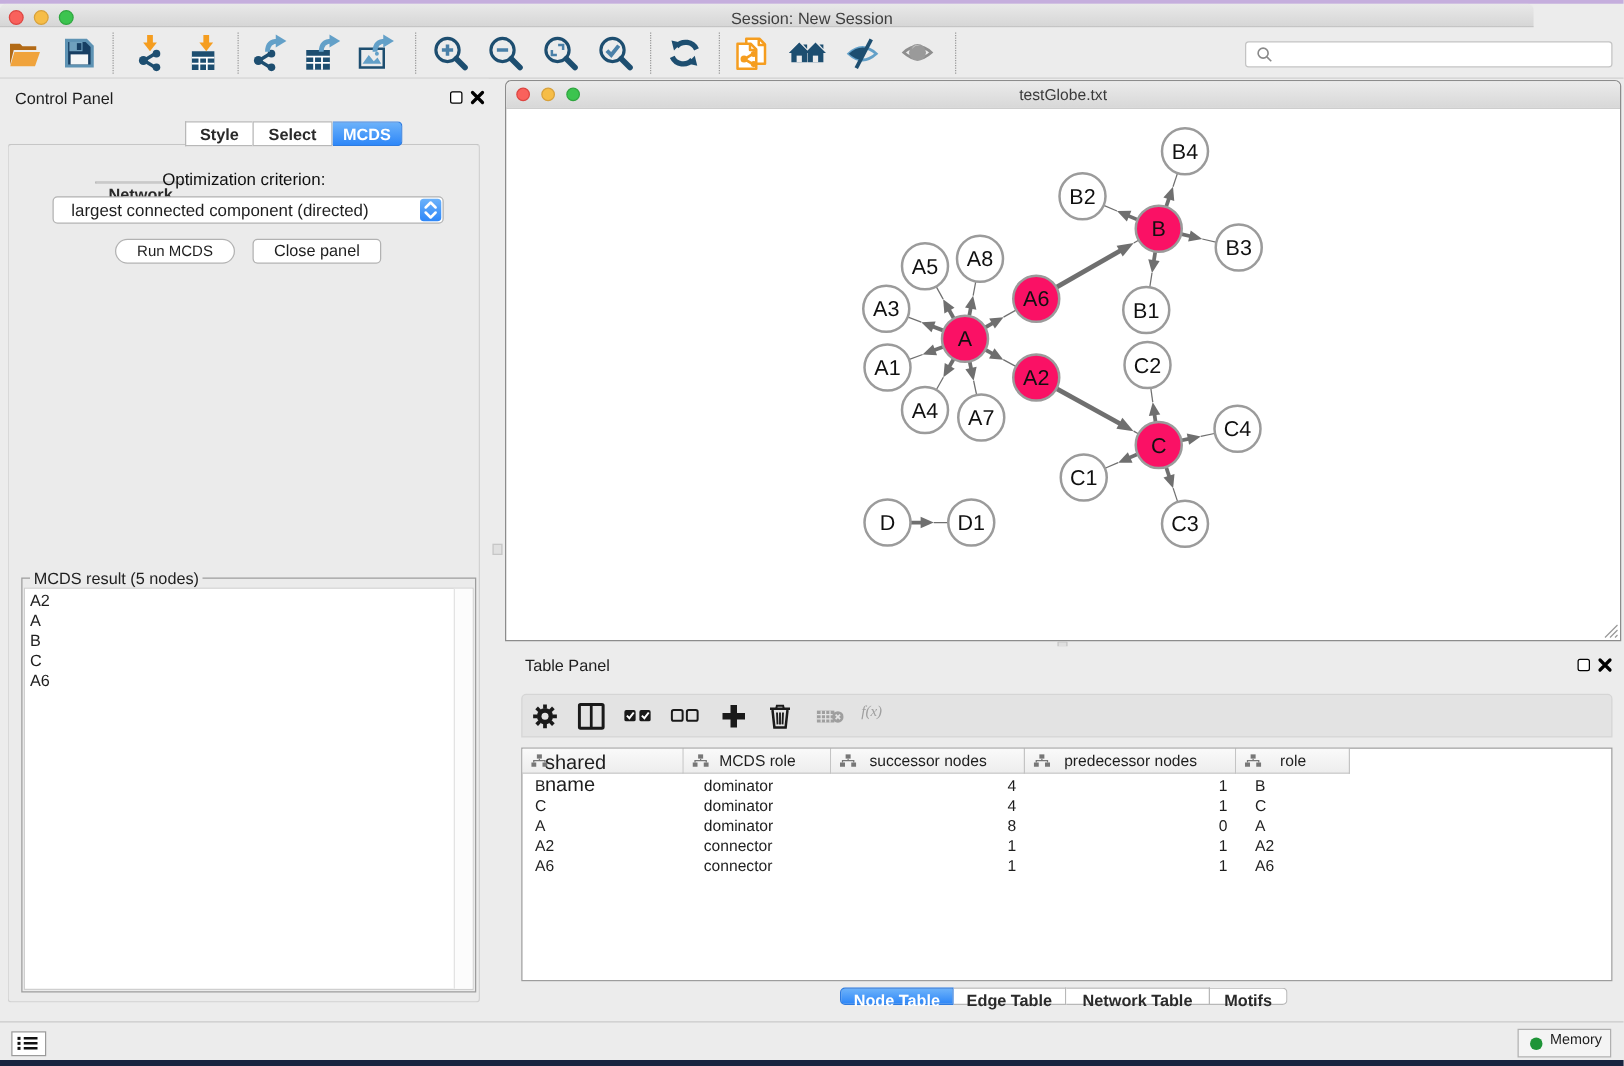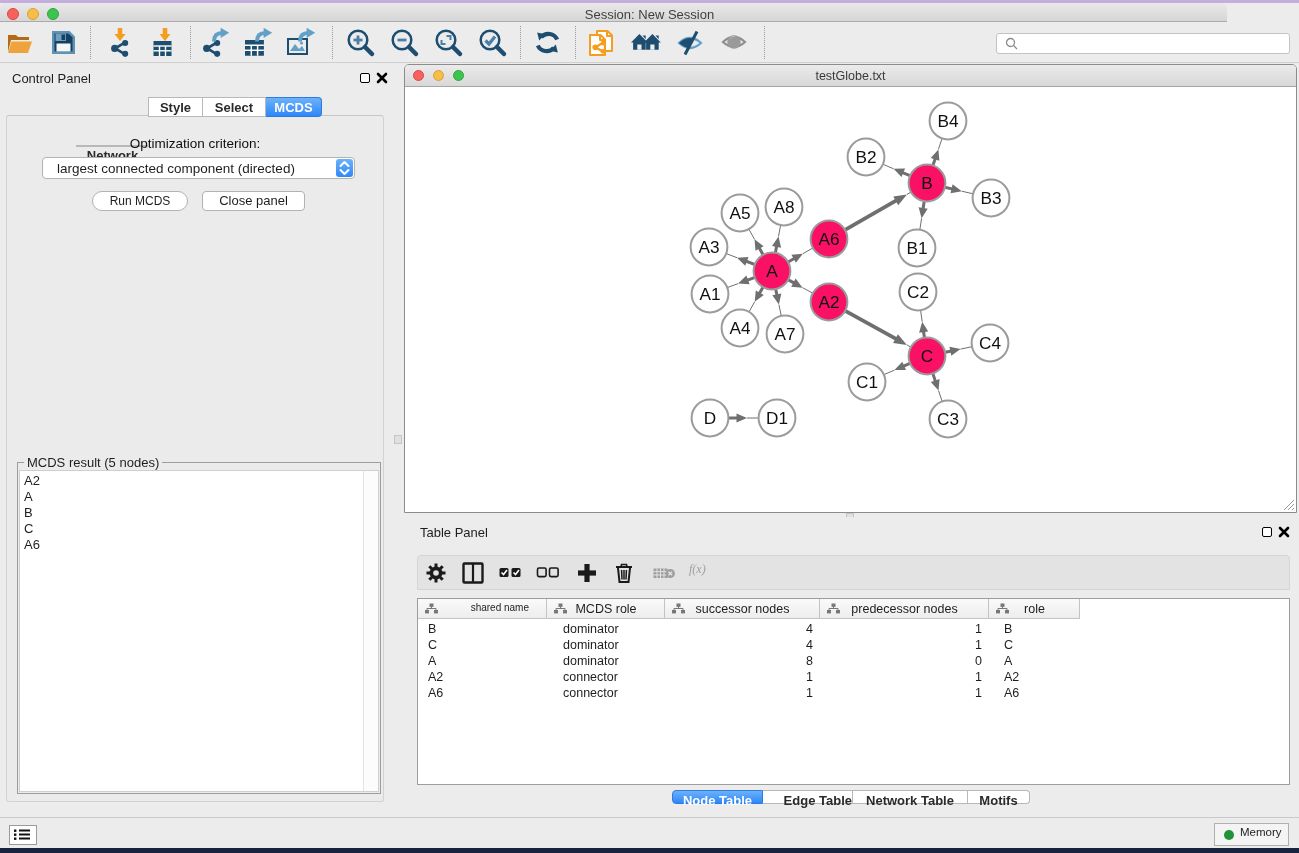--- a/index.html
+++ b/index.html
@@ -427,21 +427,21 @@
 <svg class="abs" style="left:7px;top:4px;" width="13" height="12">
           <g fill="#777">
             <rect x="4.5" y="0.5" width="4" height="3.4"></rect>
             <rect x="0" y="7" width="4" height="3.4"></rect>
             <rect x="9" y="7" width="4" height="3.4"></rect>
           </g>
           <g stroke="#777" stroke-width="1" fill="none">
             <path d="M6.5 4 L6.5 5.5 M2 7 L2 5.5 L11 5.5 L11 7"></path>
           </g>
         </svg>
-<div class="abs" style="left:18px;top:3px;width:93px;text-align:right;font-size:10px;color:#1e1e1e;">shared name</div>
+<div class="abs" style="left:18px;top:3px;width:93px;text-align:left;font-size:16px;color:#1e1e1e;">shared name</div>
 </div>
 <div class="abs" style="left:129px;top:0;width:118px;height:20px;background:linear-gradient(#fafafa,#ededed);border-right:1px solid #c4c4c4;border-bottom:1px solid #c4c4c4;">
 <svg class="abs" style="left:7px;top:4px;" width="13" height="12">
           <g fill="#777">
             <rect x="4.5" y="0.5" width="4" height="3.4"></rect>
             <rect x="0" y="7" width="4" height="3.4"></rect>
             <rect x="9" y="7" width="4" height="3.4"></rect>
           </g>
           <g stroke="#777" stroke-width="1" fill="none">
             <path d="M6.5 4 L6.5 5.5 M2 7 L2 5.5 L11 5.5 L11 7"></path>
@@ -520,21 +520,21 @@
 <div class="abs" style="left:10px;top:1px;">A6</div>
 <div class="abs" style="left:145px;top:1px;">connector</div>
 <div class="abs" style="left:247px;top:1px;width:148px;text-align:right;">1</div>
 <div class="abs" style="left:402px;top:1px;width:162px;text-align:right;">1</div>
 <div class="abs" style="left:586px;top:1px;">A6</div>
 </div>
     </div>
 
   <div class="abs" style="left:268px;top:273px;height:14px;display:flex;font-size:13px;font-weight:bold;color:#2a2a2a;">
     <div style="width:91px;background:linear-gradient(#6cb2fa,#2e87f8);border:1px solid #2d7be0;border-radius:4px 0 0 4px;color:#fff;text-align:center;line-height:20px;">Node Table</div>
-    <div style="width:90px;background:#fff;border:1px solid #b8b8b8;border-left:none;text-align:right;line-height:20px;">Edge Table</div>
+    <div style="width:90px;background:#fff;border:1px solid #b8b8b8;border-left:none;text-align:center;line-height:20px;">Edge Table</div>
     <div style="width:115px;background:#fff;border:1px solid #b8b8b8;border-left:none;text-align:center;line-height:20px;">Network Table</div>
     <div style="width:62px;background:#fff;border:1px solid #b8b8b8;border-left:none;border-radius:0 4px 4px 0;text-align:center;line-height:20px;">Motifs</div>
   </div>
 </div>
 
 <div class="abs" style="left:0;top:817px;width:1299px;height:31px;background:#ececec;border-top:1px solid #c9c9c9;">
   <div class="abs" style="left:9px;top:7px;width:28px;height:20px;background:#fff;border:1px solid #9a9a9a;">
     <svg width="25" height="17">
         <g stroke="#111" stroke-width="2">
           <line x1="9" y1="4.5" x2="20" y2="4.5"></line>

